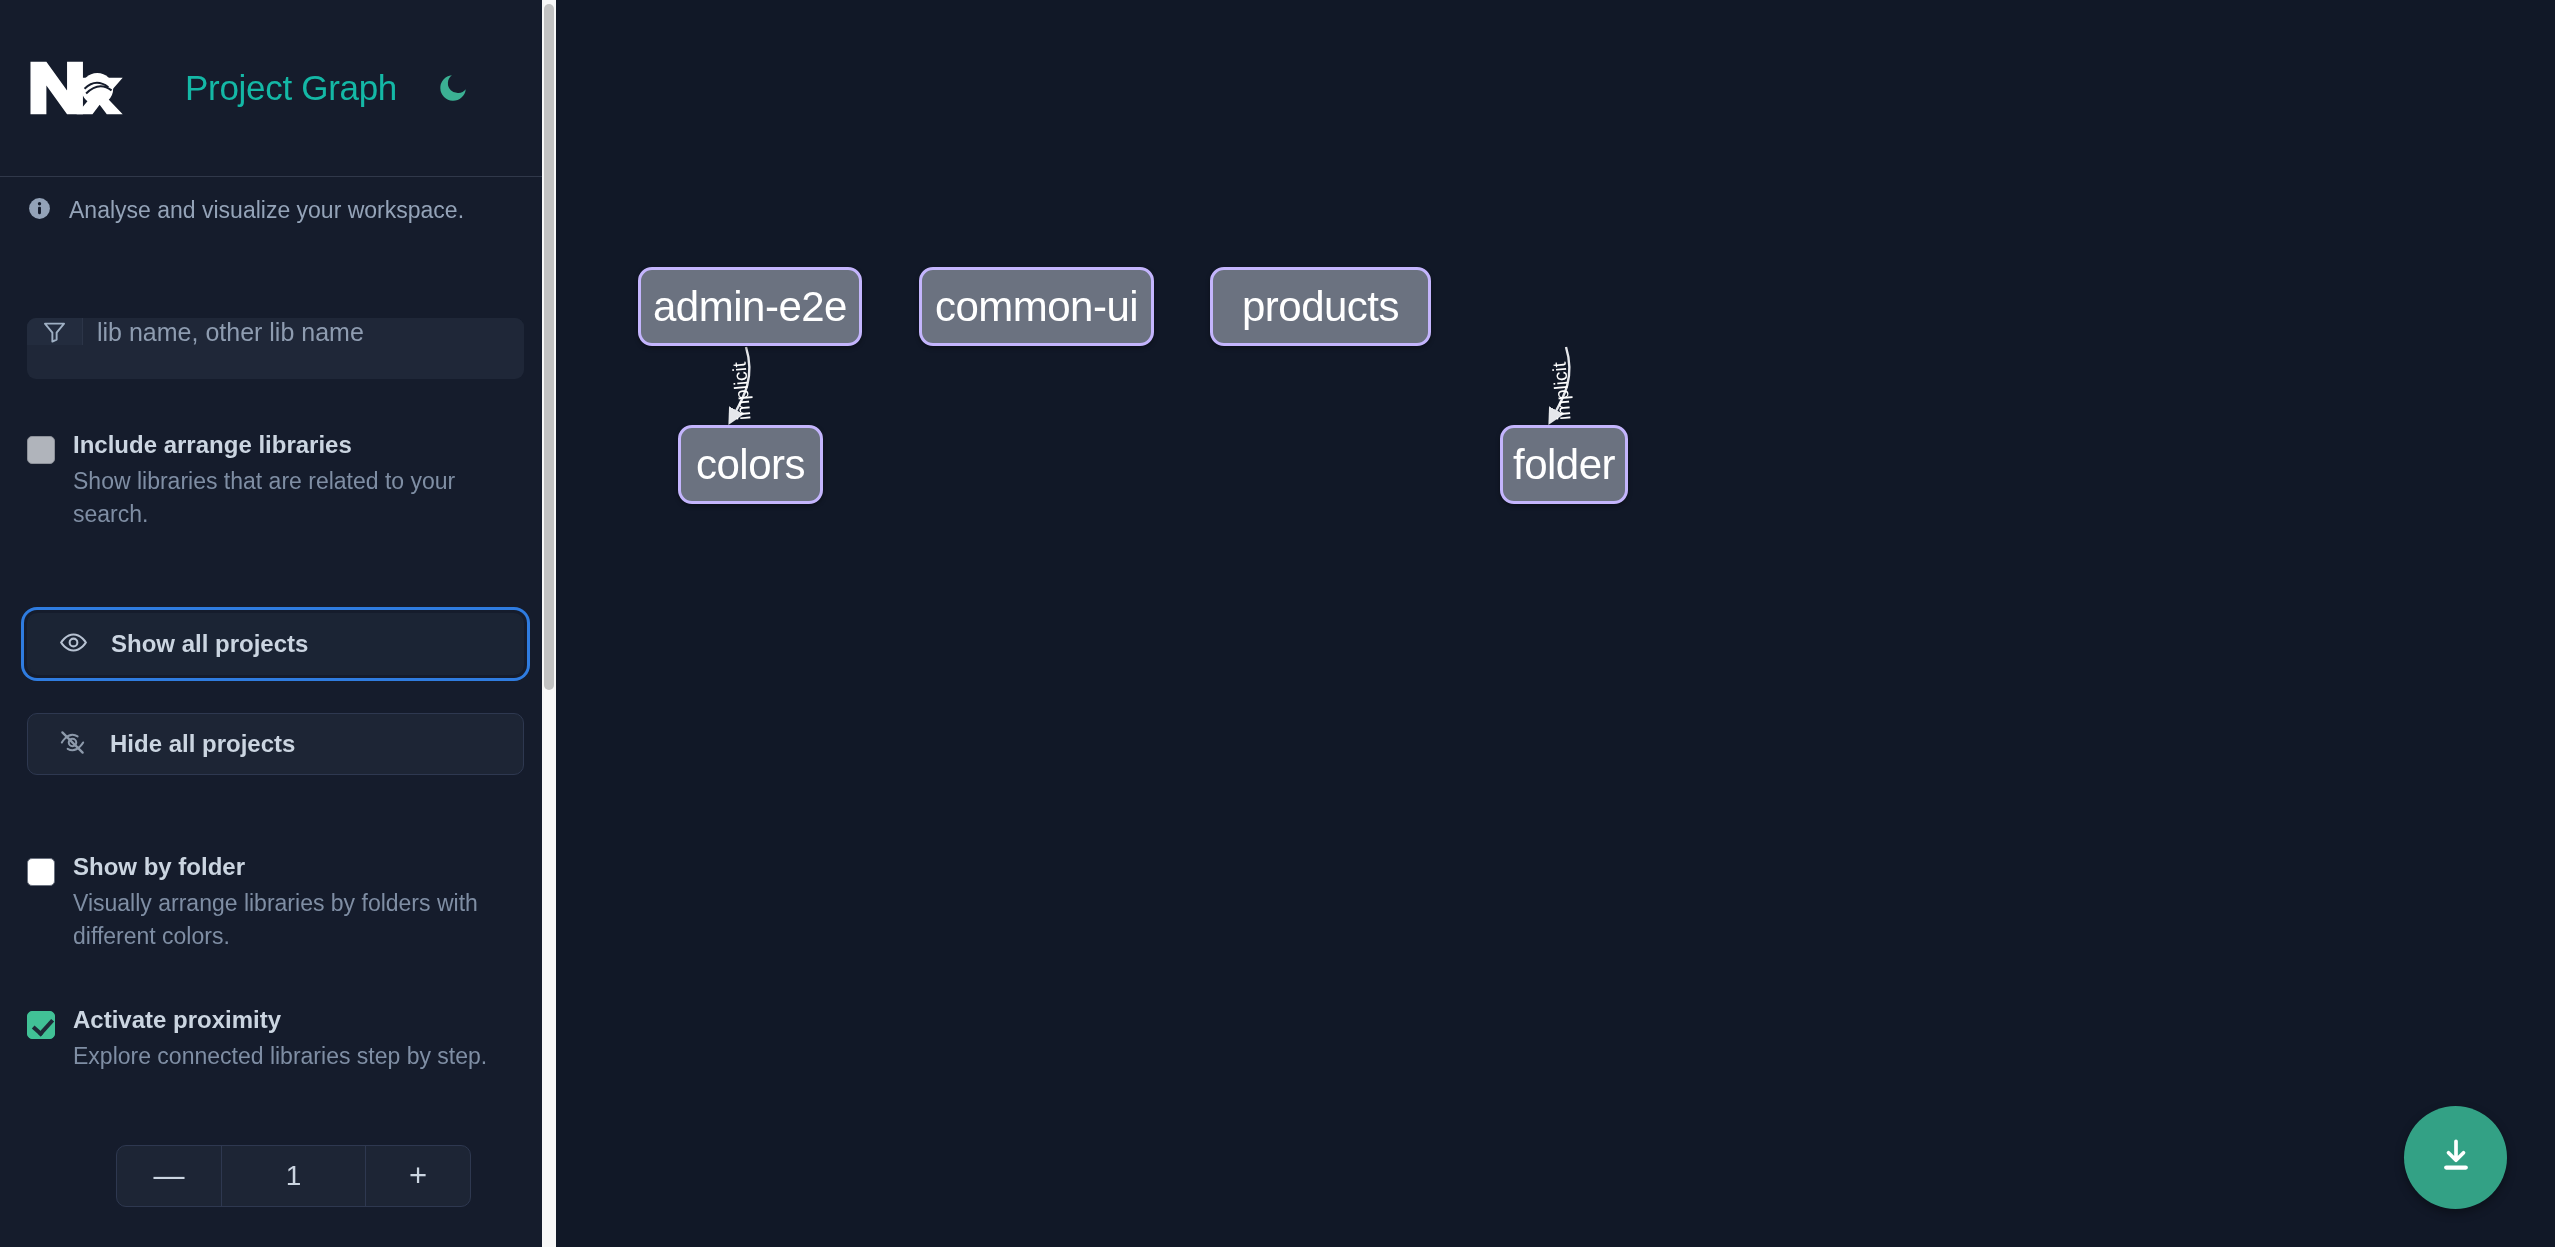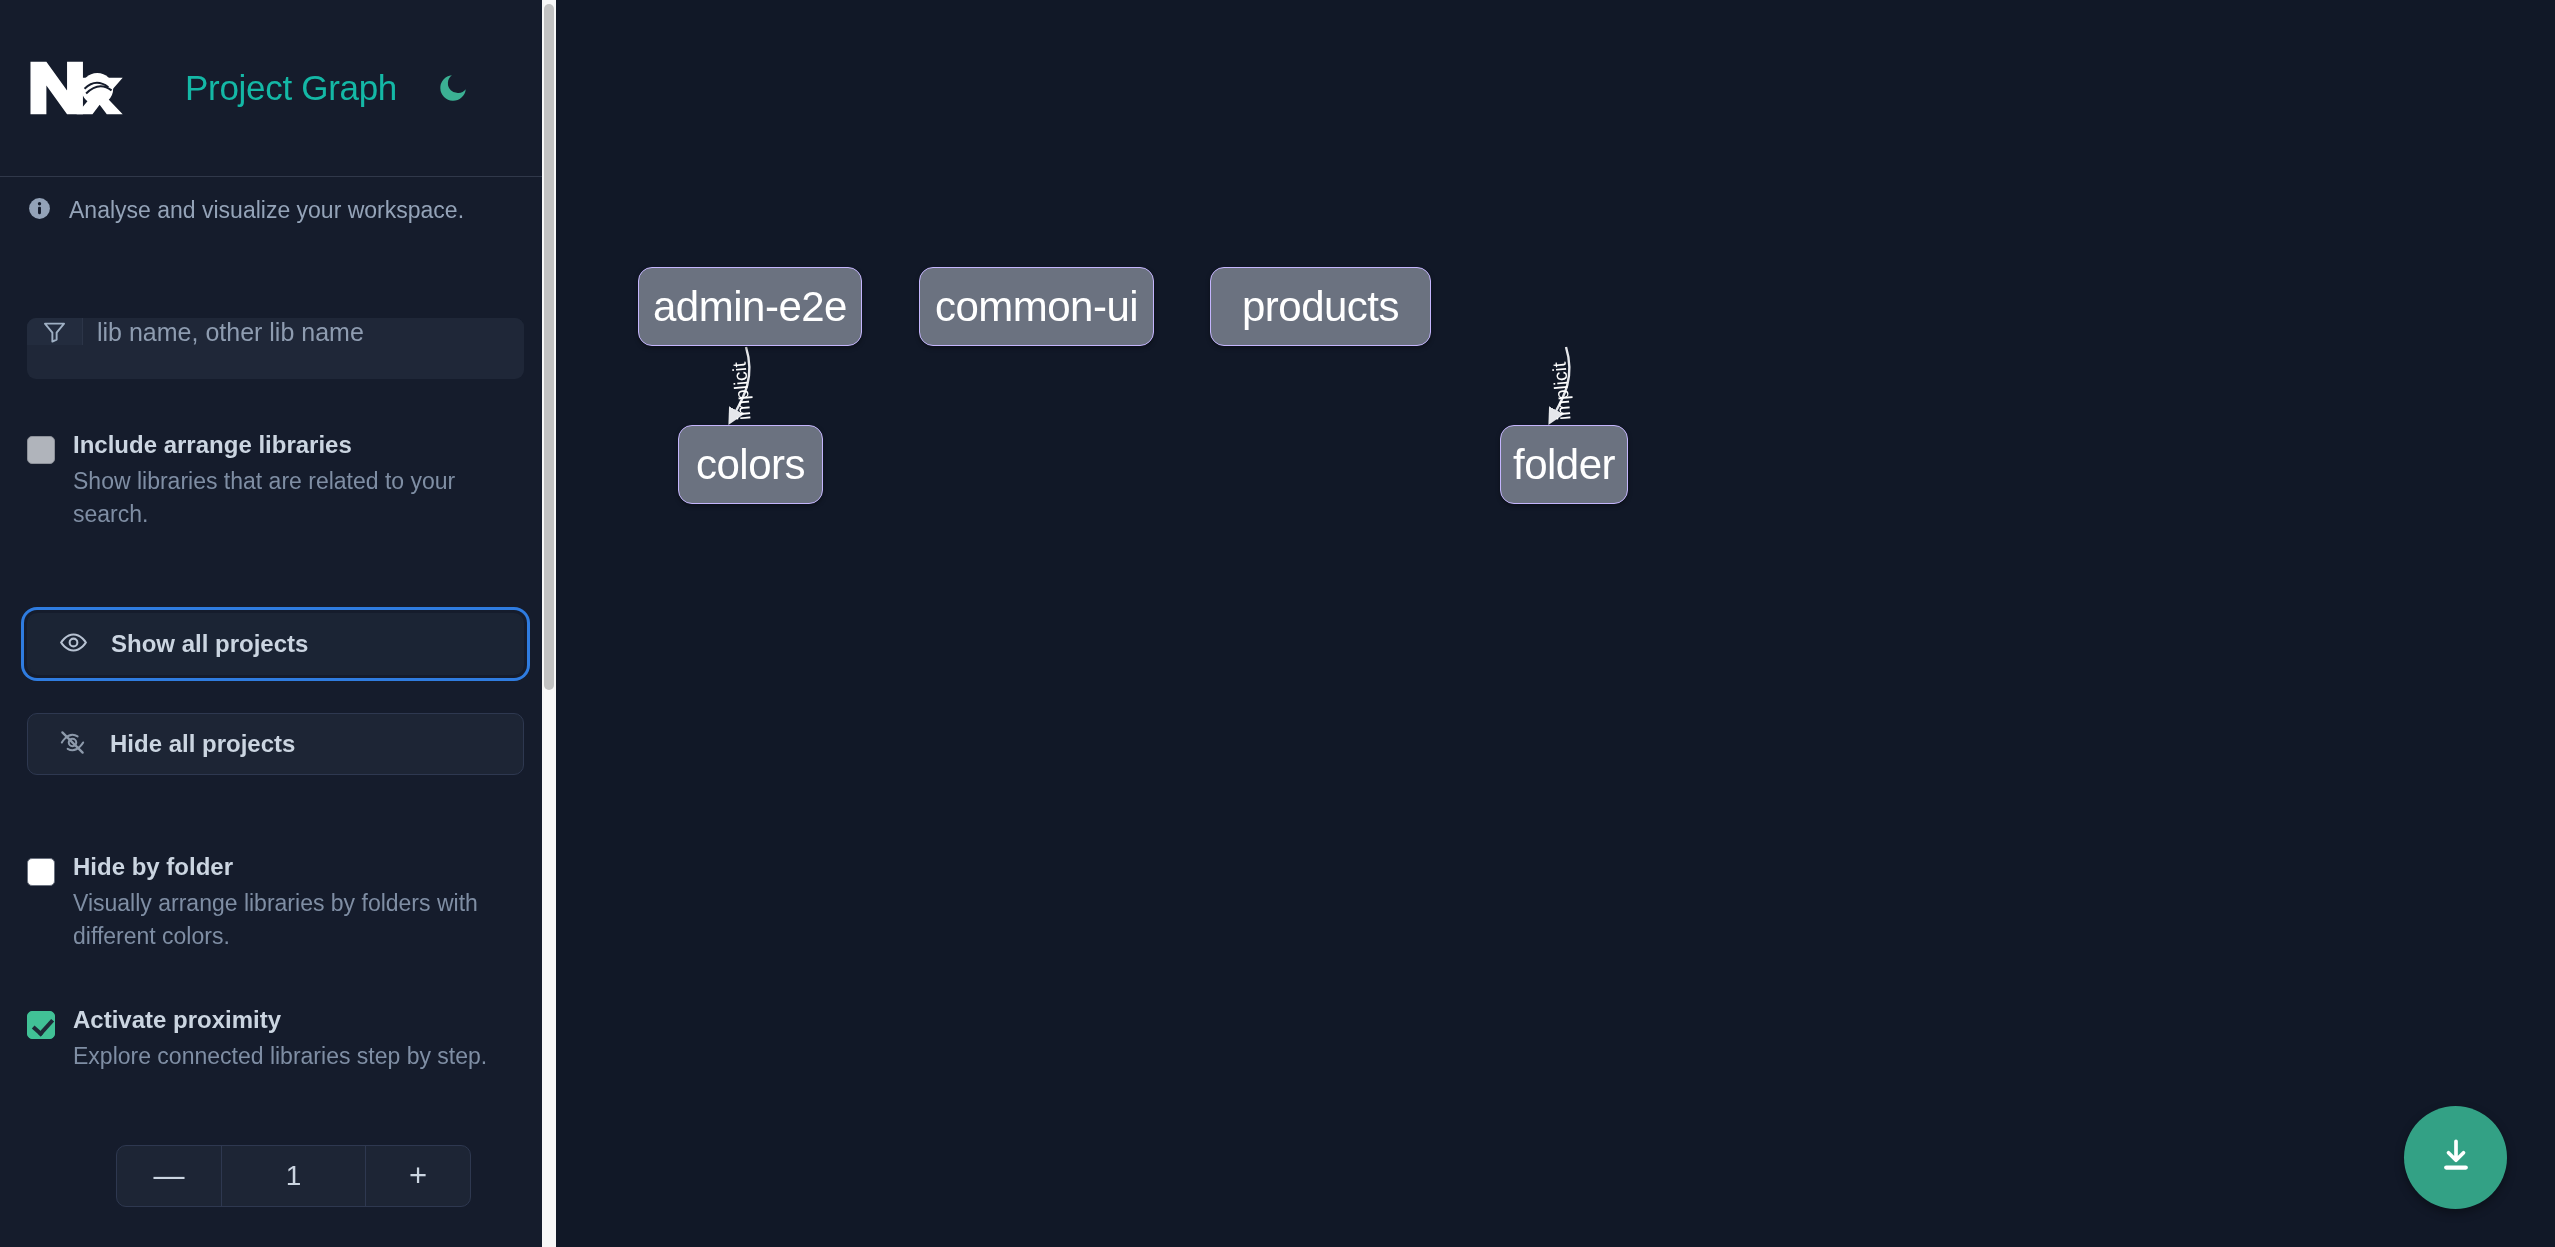--- a/index.html
+++ b/index.html
@@ -115,21 +115,21 @@
   }
   #sb-thumb {
     position: absolute; right: 2px; top: 4px; width: 10px; height: 686px;
     background: #c2c2c2; border-radius: 5px; cursor: pointer;
   }
 
   
   #graph { position: absolute; left: 570px; top: 0; width: 1985px; height: 1247px; background: #111827; }
   .node {
     position: absolute; display: flex; align-items: center; justify-content: center;
-    background: #6b7280; border: 1px solid #c4b5fd; border-radius: 14px;
+    background: #6b7280; border: 3px solid #c4b5fd; border-radius: 14px;
     color: #ffffff; font-size: 42px; letter-spacing: -0.5px; cursor: pointer;
     box-shadow: 0 2px 4px rgba(0,0,0,0.35);
   }
   .edge-label {
     position: absolute; color: #ffffff; font-size: 19px;
     transform: rotate(-95deg); transform-origin: center center;
     white-space: nowrap; pointer-events: none;
   }
   #fab {
     position: absolute; right: 48px; bottom: 38px;
@@ -210,21 +210,21 @@
             <circle cx="12" cy="12" r="3.1" fill="none" stroke="#8d9aab" stroke-width="1.7"></circle>
             <line x1="3.6" y1="3.6" x2="20.4" y2="20.4" stroke="#8d9aab" stroke-width="1.9" stroke-linecap="round"></line>
           </svg>
         </span>
         <span class="side-btn-label">Hide all projects</span>
       </div>
 
       <div class="check-block" style="top:852px">
         <span class="cb cb-empty"></span>
         <span class="check-texts">
-          <span class="check-title">Hide by folder</span>
+          <span class="check-title">Show by folder</span>
           <span class="check-desc">Visually arrange libraries by folders with different colors.</span>
         </span>
       </div>
 
       <div class="check-block" style="top:1005px">
         <span class="cb cb-checked"></span>
         <span class="check-texts">
           <span class="check-title">Activate proximity</span>
           <span class="check-desc">Explore connected libraries step by step.</span>
         </span>

